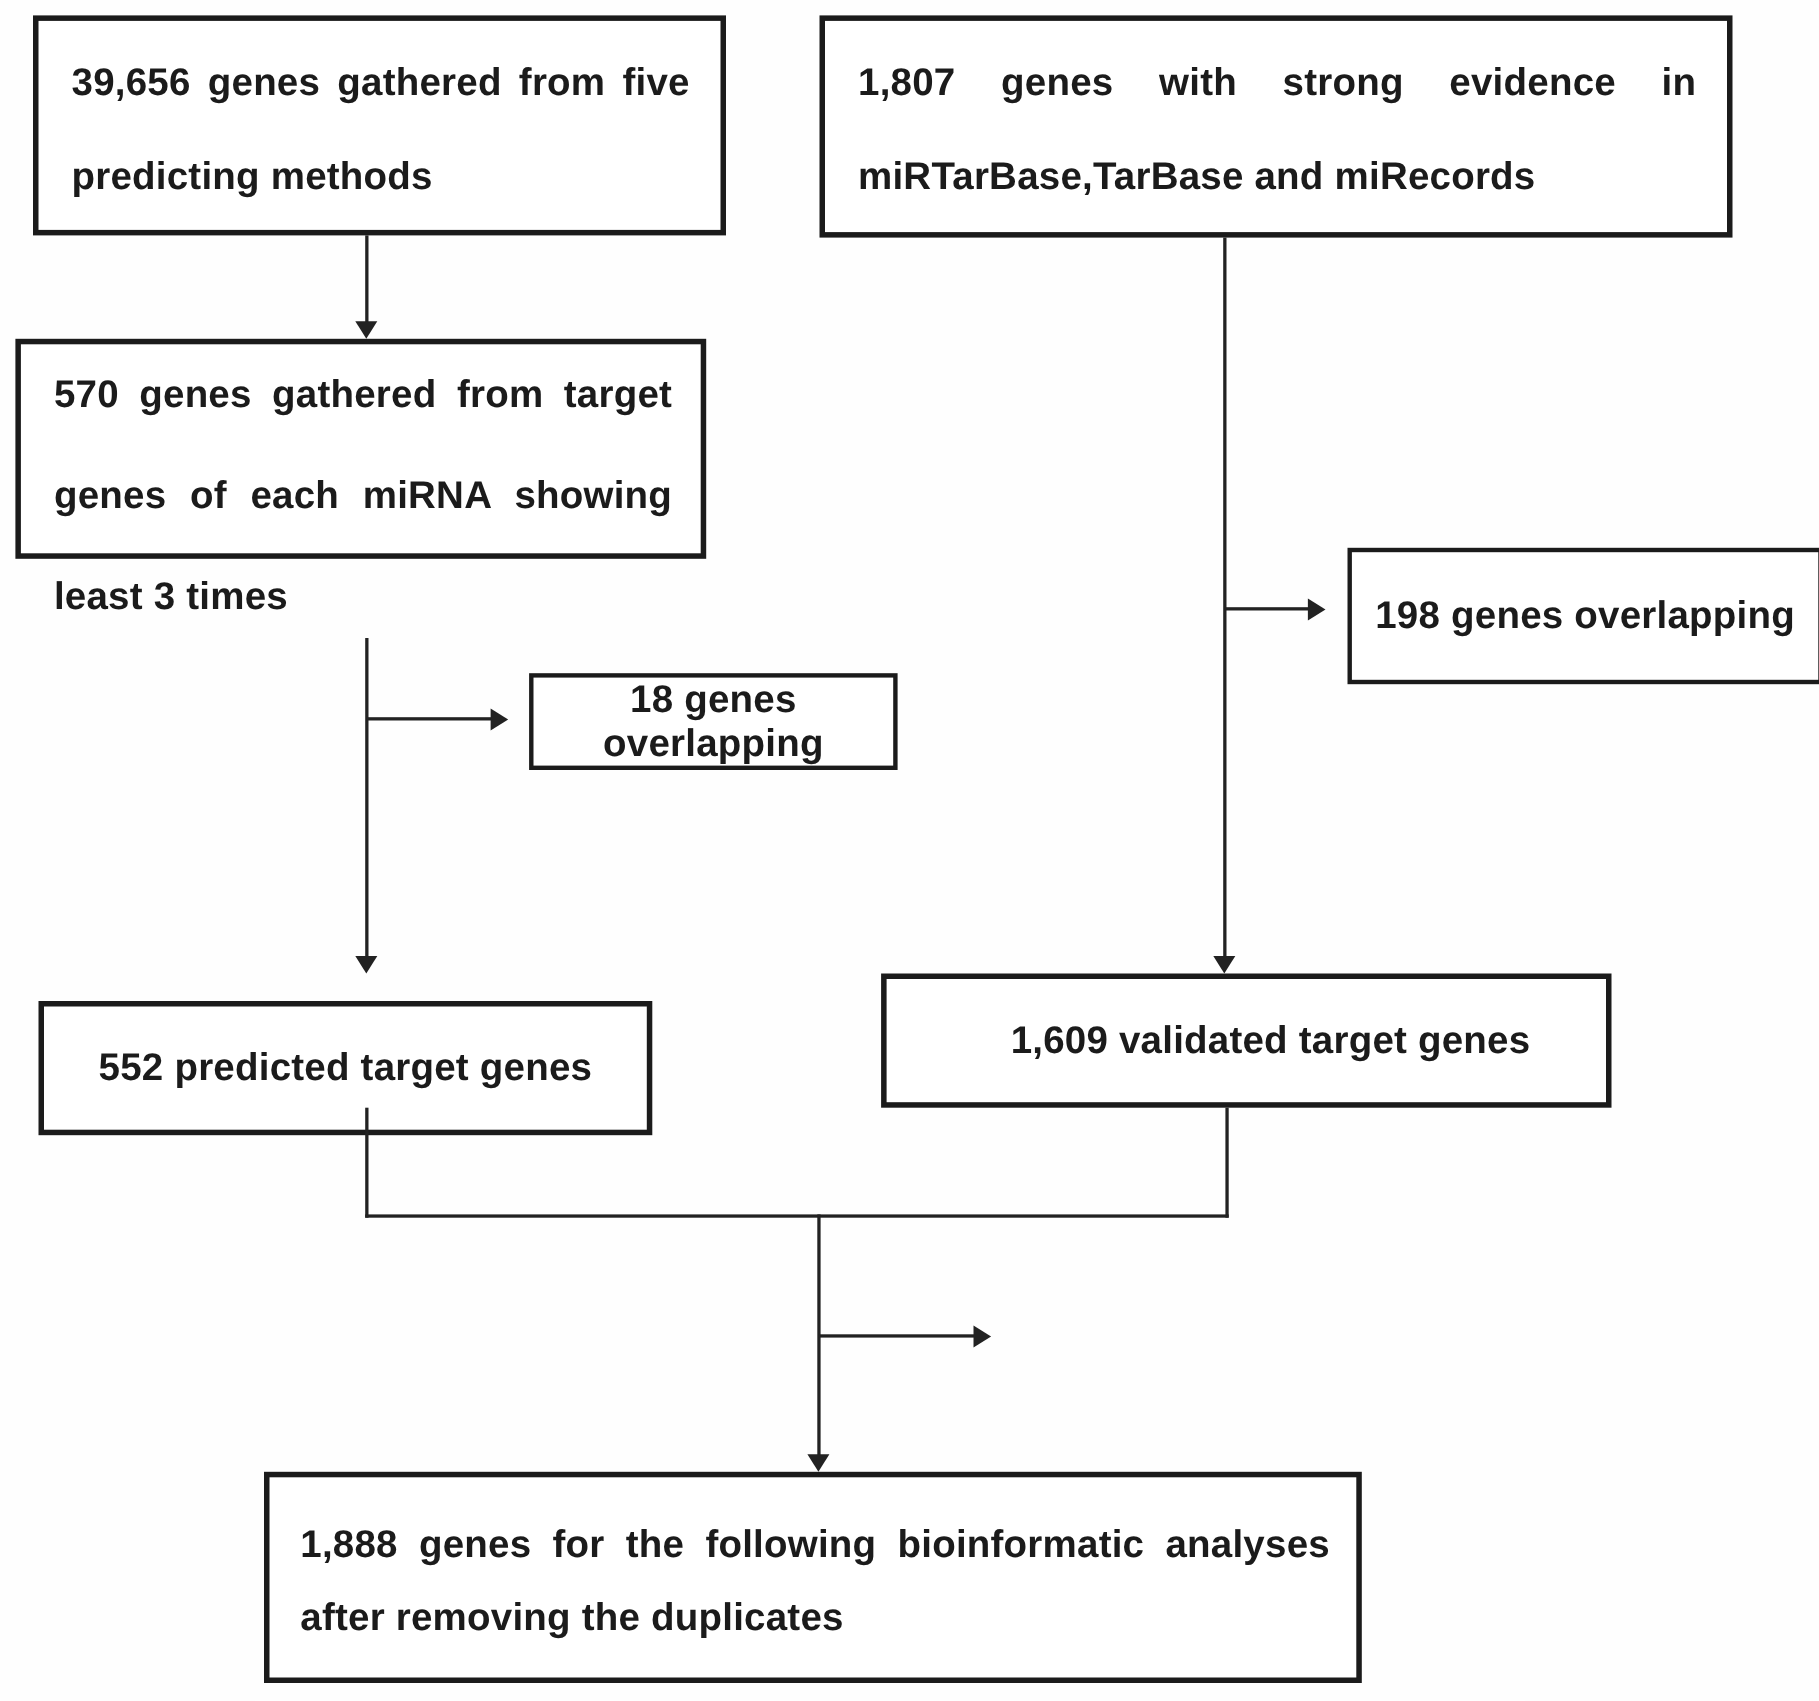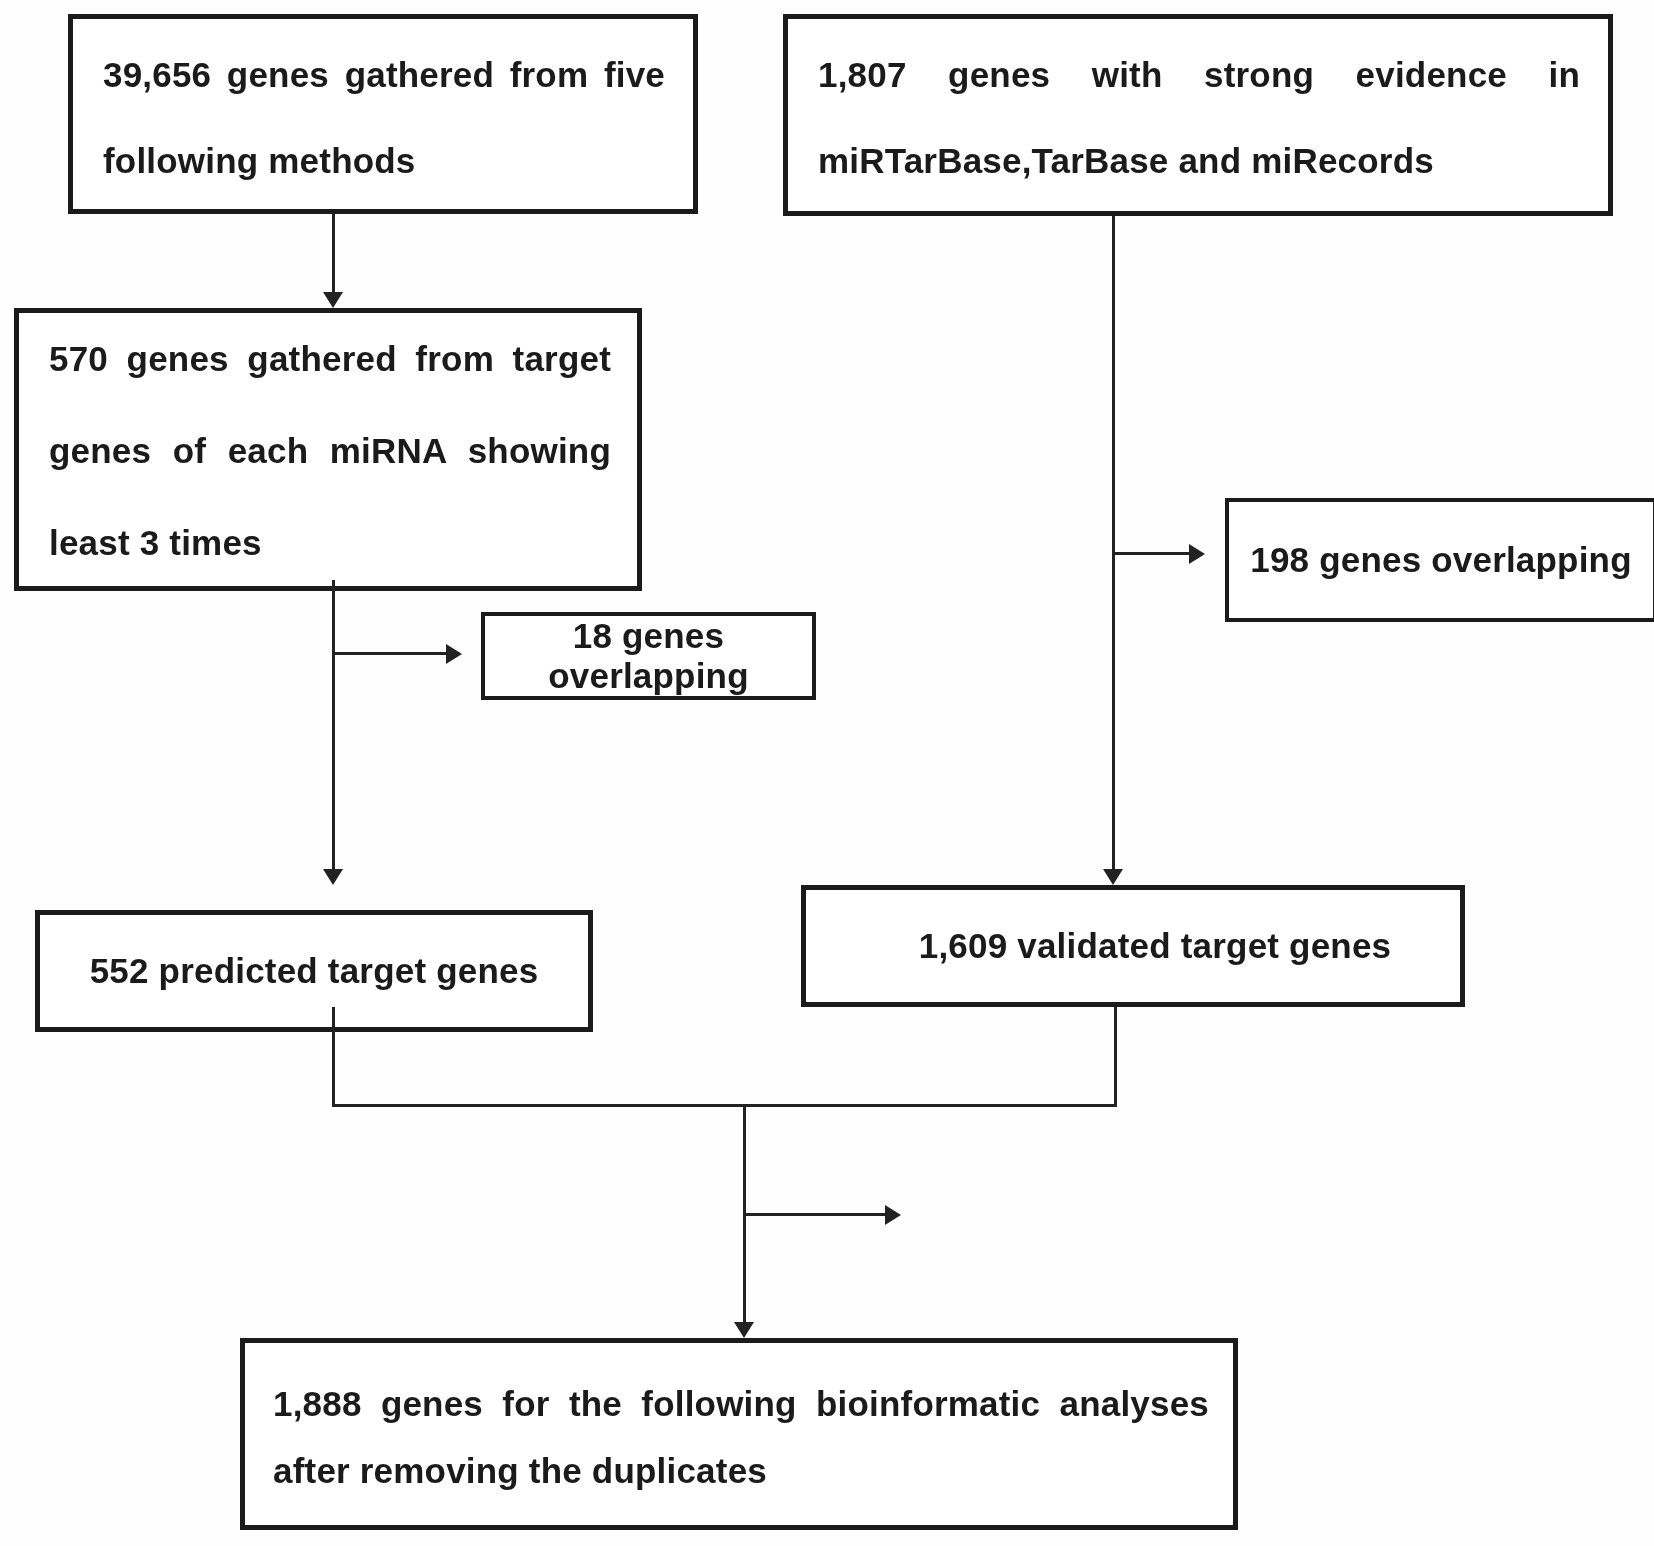--- a/index.html
+++ b/index.html
@@ -27,21 +27,21 @@
     margin-left:19px;
   }
   .jline{
     display:block;
     text-align:justify;
     text-align-last:justify;
     white-space:normal;
     overflow:hidden;
   }
   .jline.last{text-align-last:left;}
-  .pad1{padding:13px 28px 0 30px;margin-left:38px;}
+  .pad1{padding:13px 28px 0 30px;}
   .pad1 .jline{line-height:86px;height:86px;}
   .pad3{padding:0 26px 0 30px;}
   .pad3 .jline{line-height:92px;height:92px;}
   .pad9{padding:27px 24px 0 28px;}
   .pad9 .jline{line-height:67px;height:67px;}
   .shaft{position:absolute;background:#222222;}
   .arrow-down{
     position:absolute;width:0;height:0;
     border-left:10px solid transparent;
     border-right:10px solid transparent;
@@ -54,29 +54,29 @@
     border-left:16px solid #222222;
   }
 </style>
 </head>
 <body>
 
 <div id="canvas">
 
   <div class="node pad1" style="left:30px;top:14px;width:630px;height:200px;">
     <span class="jline">39,656 genes gathered from five</span>
-    <span class="jline last">following methods</span>
+    <span class="jline last">predicting methods</span>
   </div>
 
   <div class="node pad1" style="left:745px;top:14px;width:830px;height:202px;">
     <span class="jline">1,807 genes with strong evidence in</span>
     <span class="jline last">miRTarBase,TarBase and miRecords</span>
   </div>
 
-  <div class="node pad3" style="left:14px;top:308px;width:628px;height:283px;">
+  <div class="node pad3" style="left:14px;top:308px;width:628px;height:200px;">
     <span class="jline">570 genes gathered from target</span>
     <span class="jline">genes of each miRNA showing up at</span>
     <span class="jline last">least 3 times</span>
   </div>
 
   <div class="node thin centered" style="left:462px;top:612px;width:335px;height:88px;">
     <span>18 genes overlapping</span>
   </div>
 
   <div class="node thin centered" style="left:1206px;top:498px;width:432px;height:124px;">

